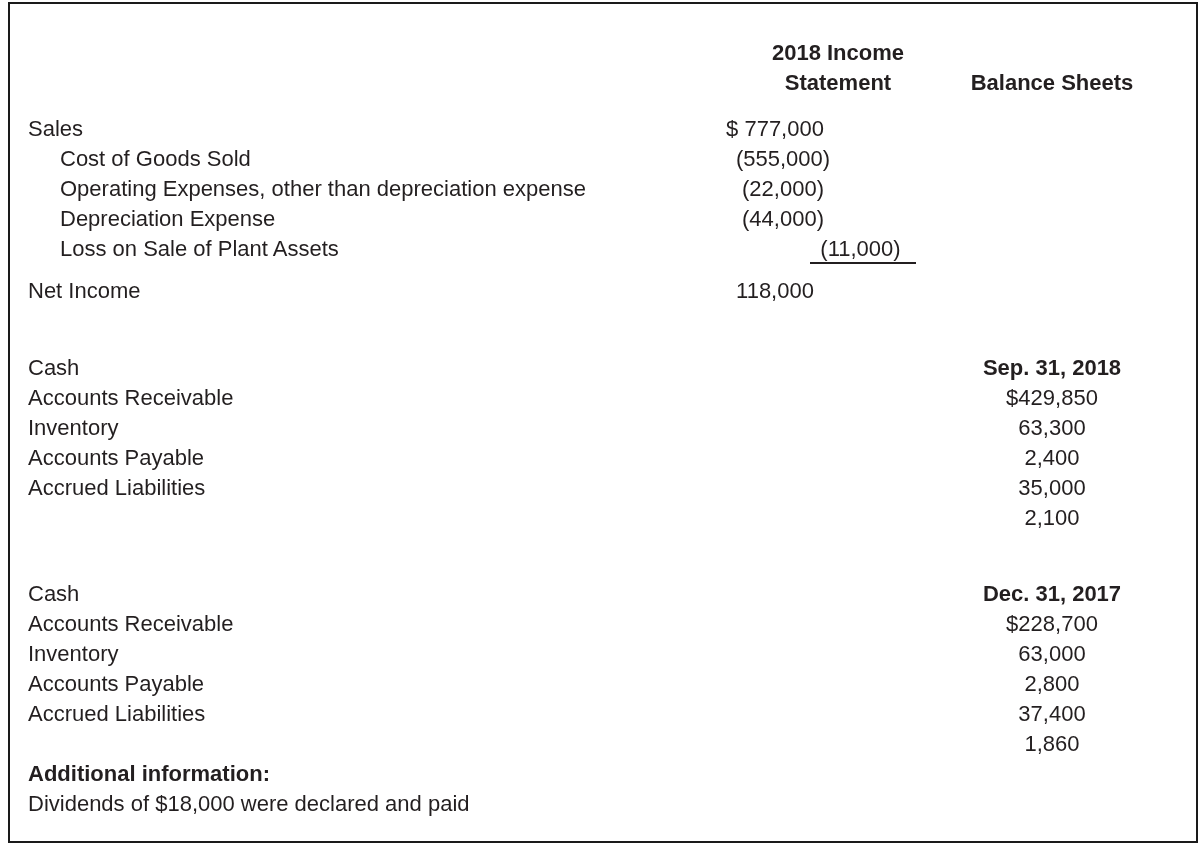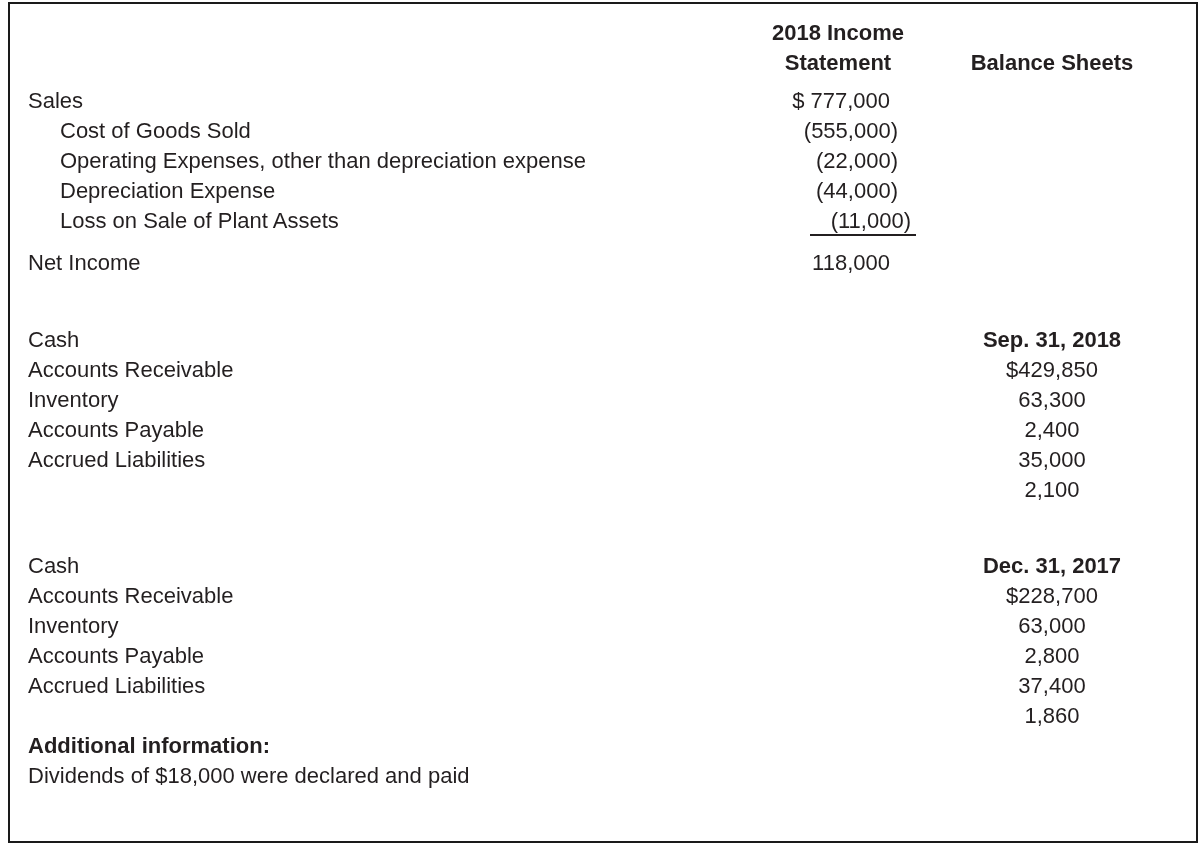--- a/index.html
+++ b/index.html
@@ -16,42 +16,42 @@
     overflow: hidden;
   }
   .frame {
     position: absolute;
     left: 8px;
     top: 2px;
     right: 3px;
     bottom: 7px;
     border: 2px solid #1a1a1a;
     box-sizing: border-box;
-    padding-top: 14px;
+    padding-top: 34px;
     background: #ffffff;
   }
   .row {
     position: relative;
     height: 30px;
     line-height: 30px;
     font-size: 22px;
   }
   .label {
     position: absolute;
     left: 18px;
     top: 0;
     white-space: nowrap;
   }
   .label.indent { left: 50px; }
   .inc {
     position: absolute;
     top: 0;
     right: 298px;
     width: 230px;
-    text-align: right;
+    text-align: center;
     white-space: nowrap;
   }
   .inc.plain { padding-right: 8px; }
   .inc.underlined {
     width: 101px;
     right: 280px;
     padding-right: 5px;
     height: 28px;
     border-bottom: 2px solid #231f20;
   }
@@ -64,21 +64,21 @@
     white-space: nowrap;
   }
   .inc-hdr {
     position: absolute;
     top: 0;
     left: 718px;
     width: 220px;
     text-align: center;
   }
   .bold { font-weight: bold; }
-  .mt17 { margin-top: 8px; }
+  .mt17 { margin-top: 16px; }
   .mt6  { margin-top: 12px; }
   .gap47 { height: 47px; }
   .gap46 { height: 46px; }
 </style>
 </head>
 <body>
 
 <div class="frame">
 
   <div class="row">

